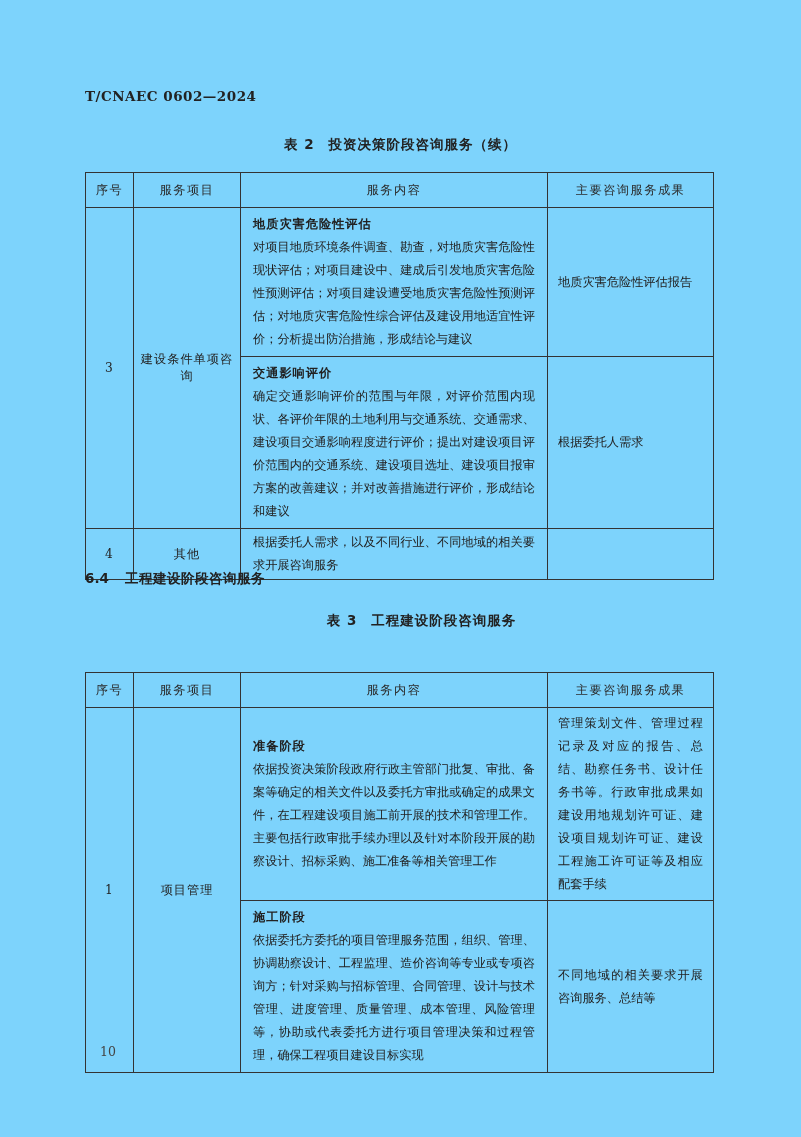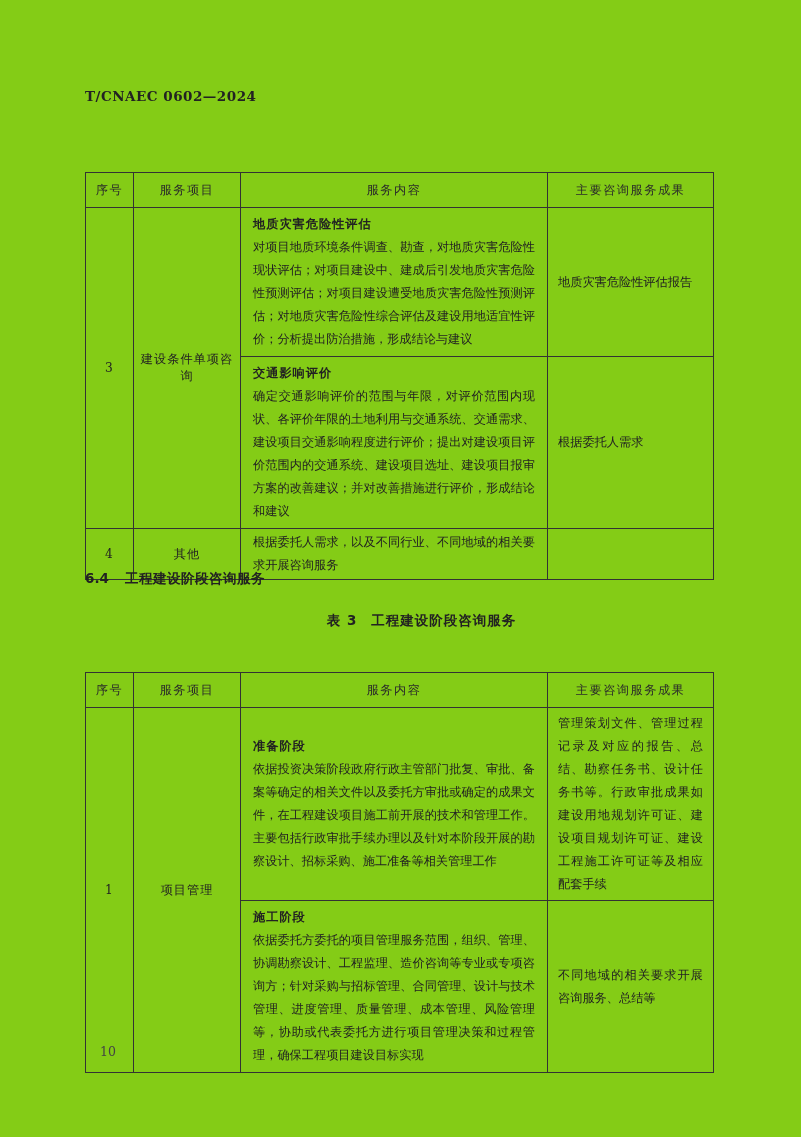--- a/index.html
+++ b/index.html
@@ -1,20 +1,20 @@
 <!DOCTYPE html>
 <html><head>
 <meta charset="utf-8">
 <style>
   html,body { margin:0; padding:0; background:#e8e8e8; }
   .page {
     position: relative;
     width: 801px; height: 1137px;
     margin: 0 auto;
-    background: #84cc16;
+    background: #7dd3fc;
     font-family: "DejaVu Serif", serif;
     color: #222;
     overflow: hidden;
   }
   .doc-code {
     position: absolute; left: 85px; top: 88px;
     font-size: 13.5px; font-weight: bold; letter-spacing: .5px;
   }
   .tbl-title {
     position: absolute; left: 0; width: 100%;
@@ -89,20 +89,23 @@
     font-size: 12.5px; color: #444;
   }
 </style>
 </head>
 <body>
 
 <div class="page">
 
   <div class="doc-code">T/CNAEC 0602—2024</div>
 
+  <div class="tbl-title t2-title">
+    <span class="t-label">表 2</span><span>投资决策阶段咨询服务（续）</span>
+  </div>
 
   <table class="svc t2">
     <colgroup>
       <col class="col-idx">
         <col class="col-proj">
         <col class="col-content">
         <col class="col-result">
     </colgroup>
     <tbody>
       <tr class="r-head">

